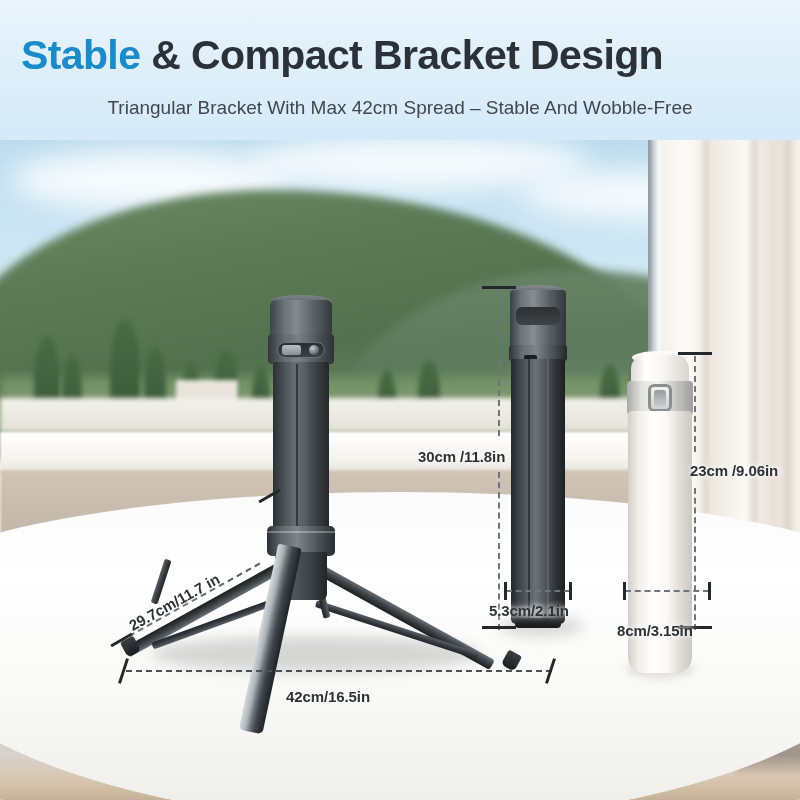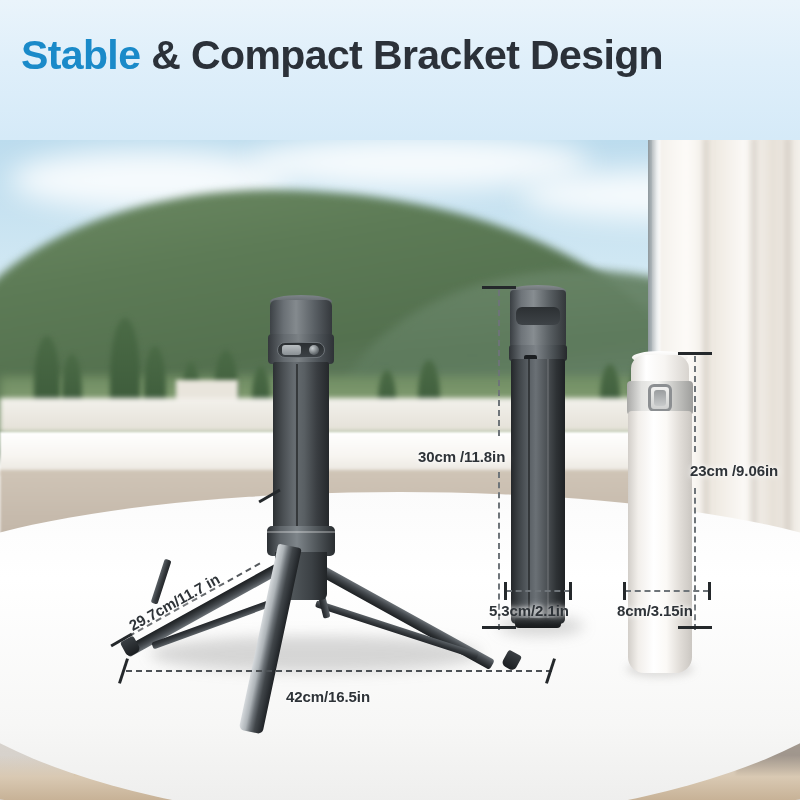--- a/index.html
+++ b/index.html
@@ -470,33 +470,34 @@
     <div class="dim-label" style="left:690px; top:322px;">23cm /9.06in</div>
 
     <div class="tick-v" style="left:504px; top:442px; height:18px;"></div>
     <div class="hline" style="left:506px; top:450px; width:64px;"></div>
     <div class="tick-v" style="left:569px; top:442px; height:18px;"></div>
     <div class="dim-label" style="left:489px; top:462px;">5.3cm/2.1in</div>
 
     <div class="tick-v" style="left:623px; top:442px; height:18px;"></div>
     <div class="hline" style="left:625px; top:450px; width:84px;"></div>
     <div class="tick-v" style="left:708px; top:442px; height:18px;"></div>
-    <div class="dim-label" style="left:617px; top:462px;">8cm/3.15in</div>
+    <div class="dim-label" style="left:617px; top:482px;">8cm/3.15in</div>
 
     <div class="tick-slant" style="left:268px; top:344px; transform:rotate(60deg);"></div>
     <div class="dline" style="left:120px; top:500px; width:160px; transform:rotate(-29deg);"></div>
     <div class="tick-slant" style="left:120px; top:488px; transform:rotate(60deg);"></div>
     <div class="rot-label" style="left:130px; top:478px; transform:rotate(-29deg);">29.7cm/11.7 in</div>
 
     <div class="tick-slant" style="left:122px; top:518px; height:26px; transform:rotate(18deg);"></div>
     <div class="hline hline-dark" style="left:126px; top:530px; width:426px;"></div>
     <div class="tick-slant" style="left:549px; top:518px; height:26px; transform:rotate(18deg);"></div>
     <div class="dim-label" style="left:286px; top:548px;">42cm/16.5in</div>
 
   </div>
 
   <div class="header">
     <div class="title">
       <span class="accent">Stable</span><span> &amp; Compact Bracket Design</span>
     </div>
+    <div class="subtitle">Triangular Bracket With Max 42cm Spread – Stable And Wobble-Free</div>
   </div>
 
 </div>
 
 </body></html>

